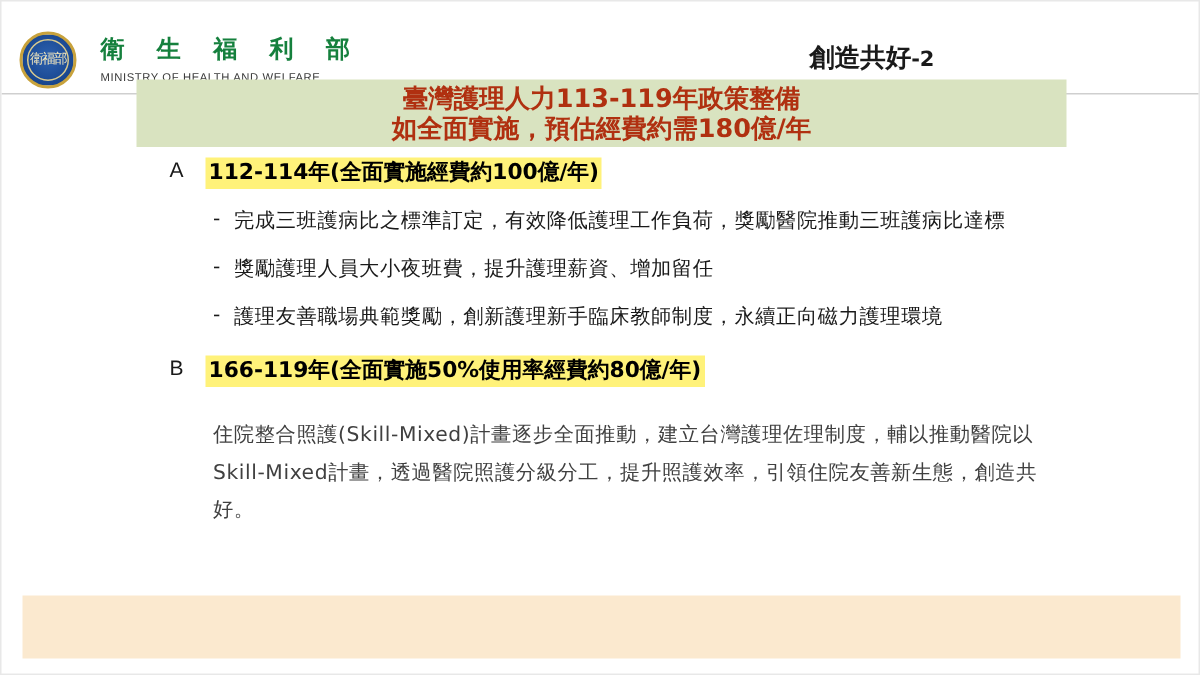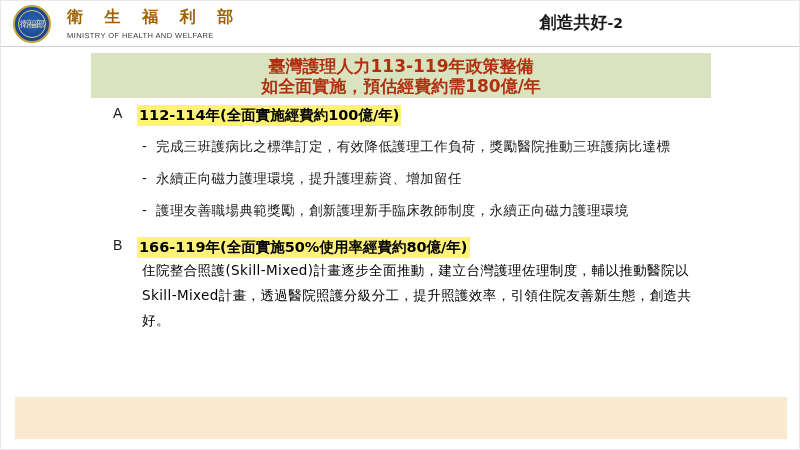--- a/index.html
+++ b/index.html
@@ -19,21 +19,21 @@
     width: 800px;
     height: 450px;
     box-sizing: border-box;
     border: 1px solid #e8e8e8;
     overflow: hidden;
   }
 
   
   .header {
     position: absolute;
-    top: 0;
+    top: 16px;
     left: 0;
     width: 636px;
     height: 46px;
   }
   .logo {
     position: absolute;
     left: 12px;
     top: 4px;
     width: 38px;
     height: 38px;
@@ -60,21 +60,21 @@
     font-family: "DejaVu Sans", sans-serif;
   }
   .ministry {
     position: absolute;
     left: 66px;
     top: 6px;
   }
   .ministry-cn {
     font-size: 16px;
     letter-spacing: 8px;
-    color: #a16207;
+    color: #15803d;
     font-weight: 600;
     font-family: "DejaVu Sans", sans-serif;
   }
   .ministry-en {
     font-size: 7.5px;
     letter-spacing: 0.4px;
     color: #3a3a3a;
     margin-top: 3px;
     font-family: "Liberation Sans", sans-serif;
   }
@@ -178,24 +178,24 @@
   .btext {
     font-size: 13.5px;
     color: #1a1a1a;
     line-height: 25px;
     letter-spacing: 0.4px;
     max-width: 530px;
     font-family: Liberation Sans, sans-serif;
   }
 
   .para {
-    margin-top: 0;
+    margin-top: 20px;
     padding-left: 141px;
     font-size: 13.5px;
-    color: #000000;
+    color: #404040;
     line-height: 25px;
     letter-spacing: 0.4px;
     max-width: 560px;
     font-family: "DejaVu Sans", sans-serif;
   }
 
   
   .footer-band {
     position: absolute;
     left: 14px;
@@ -236,21 +236,21 @@
         <div class="sec-letter">A</div>
         <div class="sec-title">112-114年(全面實施經費約100億/年)</div>
       </div>
       <div class="bullets">
         <div class="bullet">
           <div class="dash">-</div>
           <div class="btext">完成三班護病比之標準訂定，有效降低護理工作負荷，獎勵醫院推動三班護病比達標</div>
         </div>
         <div class="bullet">
           <div class="dash">-</div>
-          <div class="btext">永續正向磁力護理環境，提升護理薪資、增加留任</div>
+          <div class="btext">獎勵護理人員大小夜班費，提升護理薪資、增加留任</div>
         </div>
         <div class="bullet">
           <div class="dash">-</div>
           <div class="btext">護理友善職場典範獎勵，創新護理新手臨床教師制度，永續正向磁力護理環境</div>
         </div>
       </div>
     </div>
 
     <div class="section sec-b">
       <div class="sec-head">

